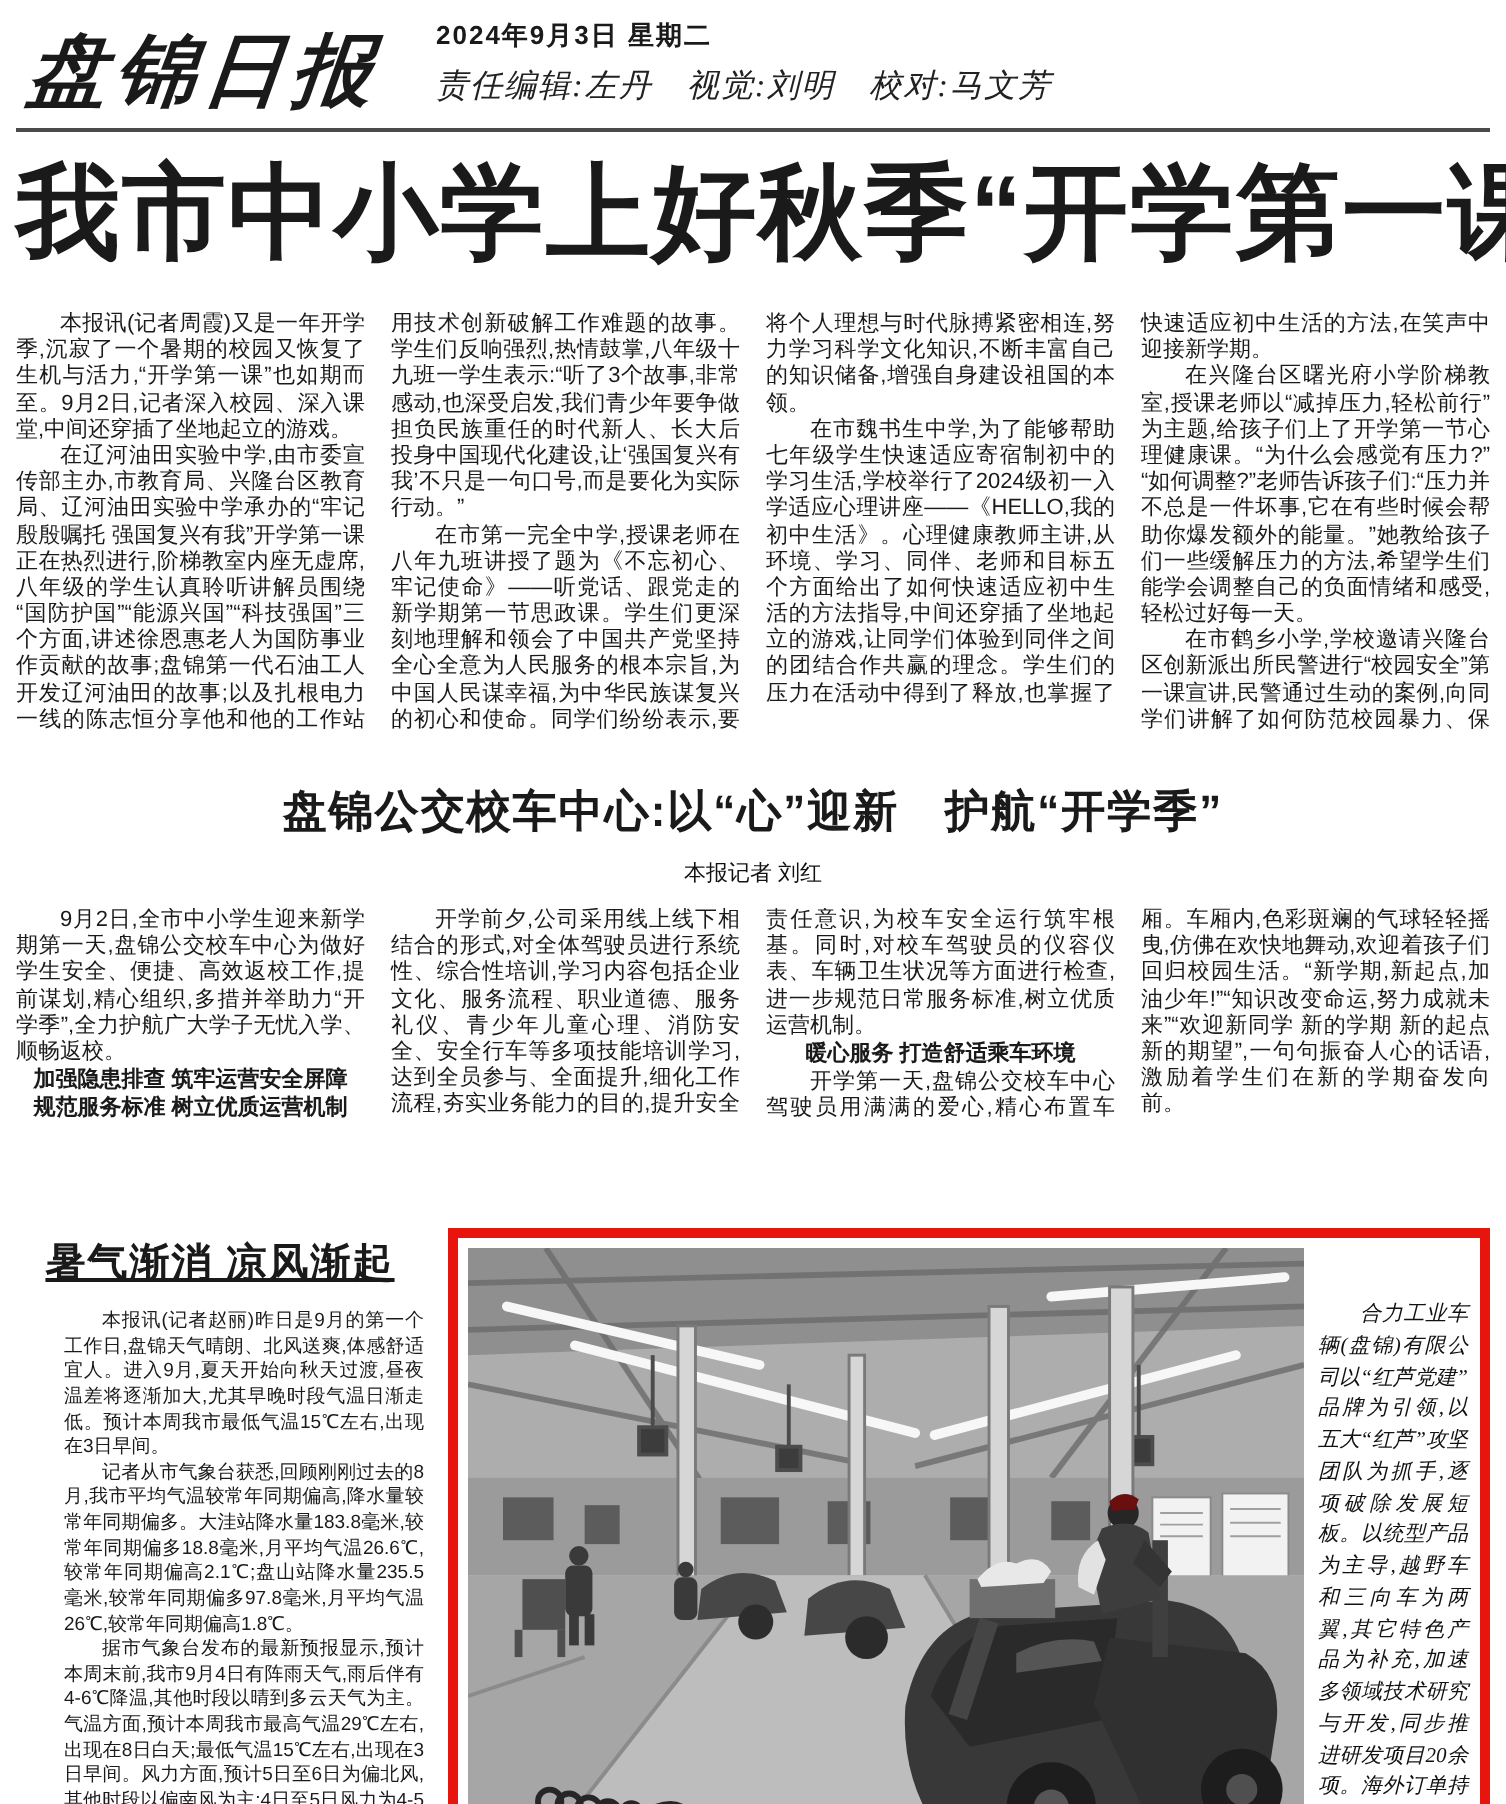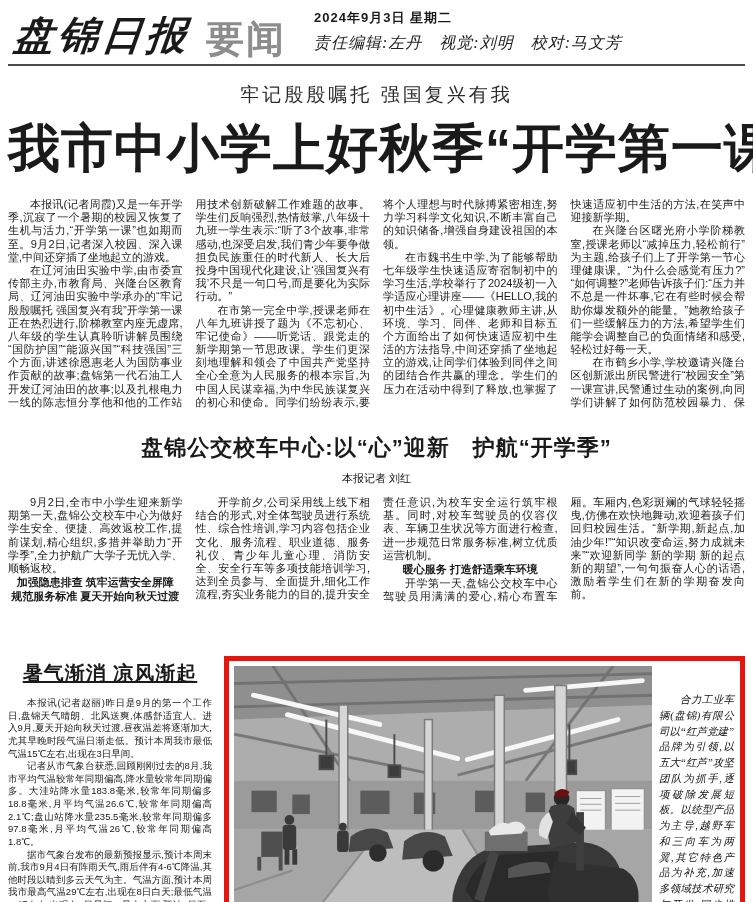--- a/index.html
+++ b/index.html
@@ -36,65 +36,63 @@
   .a2-body { column-count:4; height:152px; font-size:11px; line-height:1.2; }
   .a2-body h3 { font-size:11px; font-weight:bold; text-align:center; text-indent:0;
                 margin:1px 0; }
   
   .bottom { display:flex; gap:12px; margin-top:8px; }
   .weather { width:204px; flex:none; }
   .weather-title { text-align:center; font-size:20px; font-weight:900; letter-spacing:1px;
                    margin:4px 0 10px 0; white-space:nowrap;text-decoration:underline; }
   .weather-body { font-size:9.5px; line-height:1.33; text-align:justify; overflow:hidden;
                   height:278px; }
-  .weather-body p { text-indent:2em; }
+  .weather-body p { text-indent:2em;margin-left:24px; }
   
   .photo-box { flex:1; height:320px; border:5px solid #e8150e; background:#ffffff;
                display:flex; padding:5px; gap:6px; }
   .photo-frame { flex:none; width:418px; height:100%; background:#cfcfcf; overflow:hidden; }
   .photo-frame svg { display:block; width:100%; height:100%; }
   .photo-caption { flex:1; font-family:"Liberation Serif", serif; font-style:italic;
                    font-size:10.5px; line-height:1.5; text-align:justify; padding:26px 1px 0 1px;
                    color:#111; }
   .photo-caption .cap { text-indent:2em; }
 </style>
 </head>
 <body>
 
 <div class="page">
 
   <div class="masthead">
     <div class="logo">盘锦日报</div>
-    <div class="section-name">要闻</div>
     <div class="dateblock">
       <div class="dateline">2024年9月3日  星期二</div>
       <div class="staffline">责任编辑:左丹　视觉:刘明　校对:马文芳</div>
     </div>
   </div>
 
   <div>
-    <div class="a1-kicker">牢记殷殷嘱托  强国复兴有我</div>
     <div class="a1-title">我市中小学上好秋季“开学第一课”</div>
     <div class="colbody a1-body">
         <p>本报讯(记者周霞)又是一年开学季,沉寂了一个暑期的校园又恢复了生机与活力,“开学第一课”也如期而至。9月2日,记者深入校园、深入课堂,中间还穿插了坐地起立的游戏。</p>
         <p>在辽河油田实验中学,由市委宣传部主办,市教育局、兴隆台区教育局、辽河油田实验中学承办的“牢记殷殷嘱托 强国复兴有我”开学第一课正在热烈进行,阶梯教室内座无虚席,八年级的学生认真聆听讲解员围绕“国防护国”“能源兴国”“科技强国”三个方面,讲述徐恩惠老人为国防事业作贡献的故事;盘锦第一代石油工人开发辽河油田的故事;以及扎根电力一线的陈志恒分享他和他的工作站用技术创新破解工作难题的故事。学生们反响强烈,热情鼓掌,八年级十九班一学生表示:“听了3个故事,非常感动,也深受启发,我们青少年要争做担负民族重任的时代新人、长大后投身中国现代化建设,让‘强国复兴有我’不只是一句口号,而是要化为实际行动。”</p>
         <p>在市第一完全中学,授课老师在八年九班讲授了题为《不忘初心、牢记使命》——听党话、跟党走的新学期第一节思政课。学生们更深刻地理解和领会了中国共产党坚持全心全意为人民服务的根本宗旨,为中国人民谋幸福,为中华民族谋复兴的初心和使命。同学们纷纷表示,要将个人理想与时代脉搏紧密相连,努力学习科学文化知识,不断丰富自己的知识储备,增强自身建设祖国的本领。</p>
         <p>在市魏书生中学,为了能够帮助七年级学生快速适应寄宿制初中的学习生活,学校举行了2024级初一入学适应心理讲座——《HELLO,我的初中生活》。心理健康教师主讲,从环境、学习、同伴、老师和目标五个方面给出了如何快速适应初中生活的方法指导,中间还穿插了坐地起立的游戏,让同学们体验到同伴之间的团结合作共赢的理念。学生们的压力在活动中得到了释放,也掌握了快速适应初中生活的方法,在笑声中迎接新学期。</p>
         <p>在兴隆台区曙光府小学阶梯教室,授课老师以“减掉压力,轻松前行”为主题,给孩子们上了开学第一节心理健康课。“为什么会感觉有压力?”“如何调整?”老师告诉孩子们:“压力并不总是一件坏事,它在有些时候会帮助你爆发额外的能量。”她教给孩子们一些缓解压力的方法,希望学生们能学会调整自己的负面情绪和感受,轻松过好每一天。</p>
         <p>在市鹤乡小学,学校邀请兴隆台区创新派出所民警进行“校园安全”第一课宣讲,民警通过生动的案例,向同学们讲解了如何防范校园暴力、保护自身安全。他强调遇到危险时要保持冷静,及时向老师、家长或警察求助。同时,还介绍了一些基本的自我保护技巧,如何避免陌生人的搭讪、如何正确应对突发事件等,让同学们在日常生活中能够更好地保护自己。</p>
       </div>
   </div>
 
   <div>
     <div class="a2-title">盘锦公交校车中心:以“心”迎新　护航“开学季”</div>
     <div class="a2-byline">本报记者  刘红</div>
     <div class="colbody a2-body">
         <p>9月2日,全市中小学生迎来新学期第一天,盘锦公交校车中心为做好学生安全、便捷、高效返校工作,提前谋划,精心组织,多措并举助力“开学季”,全力护航广大学子无忧入学、顺畅返校。</p>
         <h3>加强隐患排查  筑牢运营安全屏障</h3>
-        <h3>规范服务标准  夏天开始向秋天过渡</h3>
+        <h3>规范服务标准  树立优质运营机制</h3>
         <p>开学前夕,公司采用线上线下相结合的形式,对全体驾驶员进行系统性、综合性培训,学习内容包括企业文化、服务流程、职业道德、服务礼仪、青少年儿童心理、消防安全、安全行车等多项技能培训学习,达到全员参与、全面提升,细化工作流程,夯实业务能力的目的,提升安全责任意识,为校车安全运行筑牢根基。同时,对校车驾驶员的仪容仪表、车辆卫生状况等方面进行检查,进一步规范日常服务标准,树立优质运营机制。</p>
         <h3>暖心服务  打造舒适乘车环境</h3>
         <p>开学第一天,盘锦公交校车中心驾驶员用满满的爱心,精心布置车厢。车厢内,色彩斑斓的气球轻轻摇曳,仿佛在欢快地舞动,欢迎着孩子们回归校园生活。“新学期,新起点,加油少年!”“知识改变命运,努力成就未来”“欢迎新同学 新的学期 新的起点 新的期望”,一句句振奋人心的话语,激励着学生们在新的学期奋发向前。</p>
       </div>
   </div>
 
   <div class="bottom">
 
     <div class="weather">
       <div class="weather-title">暑气渐消  凉风渐起</div>

